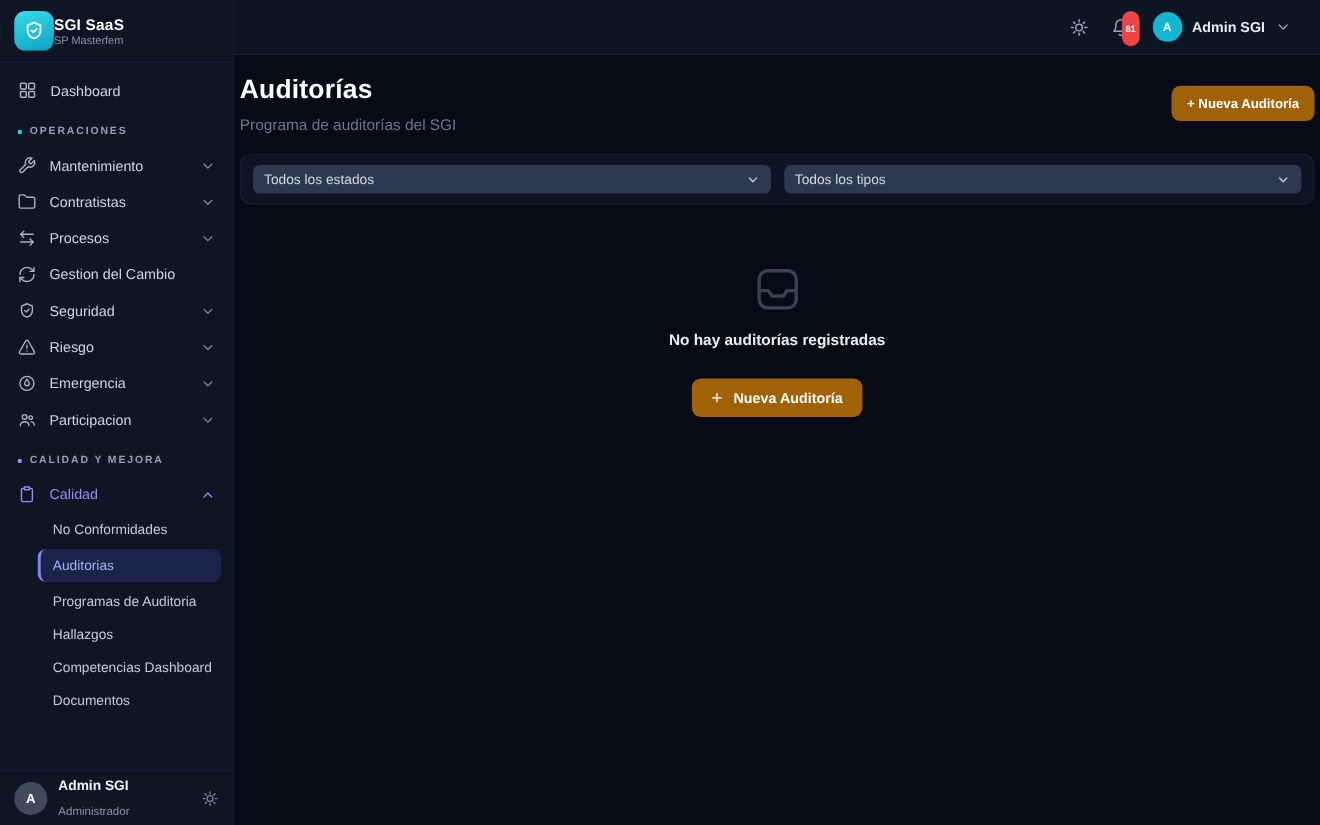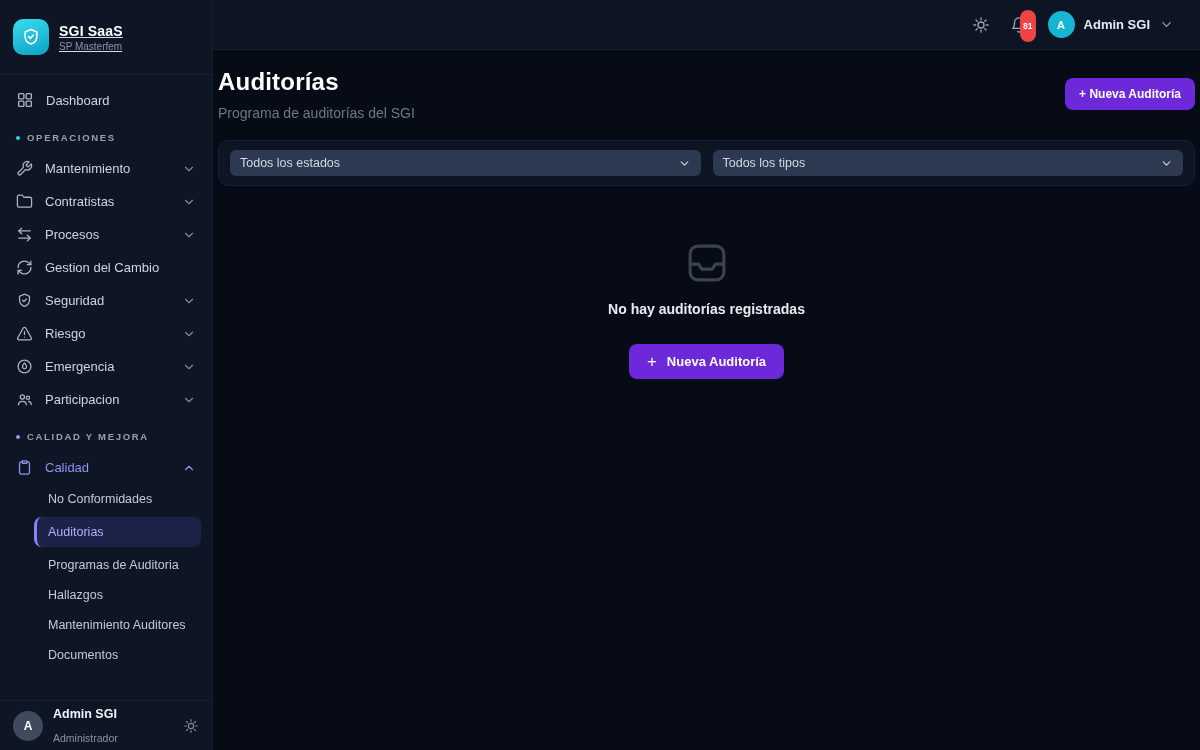--- a/index.html
+++ b/index.html
@@ -2,21 +2,21 @@
 <html><head>
 <meta charset="utf-8">
 <style>
   * { margin:0; padding:0; box-sizing:border-box; }
   html,body { width:1200px; height:750px; overflow:hidden; }
   body { background:#060b15; font-family:"Liberation Sans", sans-serif; color:#d5dae3; }
   .app { display:flex; width:1200px; height:750px; }
 
   
   .sidebar { position:relative; width:213px; flex-shrink:0; background:#0e1626; border-right:1px solid #141e31; display:flex; flex-direction:column; }
-  .sidebar-header { display:flex; align-items:center; gap:10px; height:75px; padding:0 13px; border-bottom:1px solid #172134;text-decoration:underline; }
+  .sidebar-header { display:flex; align-items:center; height:57px; padding:0 13px; border-bottom:1px solid #172134; }
   .logo-badge { width:36px; height:36px; border-radius:10px; background:linear-gradient(160deg,#38dcec,#0ca2c6); display:flex; align-items:center; justify-content:center; color:#ffffff; flex-shrink:0; }
   .brand-name { font-size:14px; font-weight:bold; color:#ffffff; letter-spacing:.2px; }
   .brand-sub { font-size:10px; color:#8a93a5; margin-top:2px; }
 
   .nav { flex:1; overflow:hidden; padding-top:8px; }
   .nav-item { display:flex; align-items:center; gap:12px; padding:8px 16px; font-size:13px; color:#ced5e0; cursor:pointer; }
   .nav-item .icn { color:#aab3c2; display:flex; }
   .nav-item .chev { margin-left:auto; color:#7d8899; display:flex; }
   .nav-item.purple, .nav-item.purple .icn, .nav-item.purple .chev { color:#8f93f4; }
 
@@ -40,21 +40,21 @@
   .badge { position:absolute; top:-6px; right:-8px; min-width:15px; height:15px; border-radius:8px; background:#ef4444; color:#fff; font-size:8.5px; font-weight:bold; display:flex; align-items:center; justify-content:center; padding:16px 3px; }
   .user-menu { display:flex; align-items:center; gap:9px; cursor:pointer; }
   .user-avatar { width:27px; height:27px; border-radius:50%; background:#14b6d4; color:#fff; font-size:11px; font-weight:bold; display:flex; align-items:center; justify-content:center; }
   .user-name { font-size:13px; font-weight:bold; color:#e7ebf1; }
   .user-chev { color:#98a2b3; display:flex; }
 
   .content { flex:1; padding:18px 5px; background:#060b15; }
   .header-row { display:flex; align-items:flex-start; justify-content:space-between; }
   .page-title { font-size:24px; font-weight:bold; color:#ffffff; letter-spacing:.2px; }
   .page-subtitle { font-size:14px; color:#6e7787; margin-top:9px; }
-  .btn { background:#6d28d9; color:#fff; border:none; border-radius:8px; font-family:inherit; font-weight:bold; cursor:pointer; }
+  .btn { background:#a16207; color:#fff; border:none; border-radius:8px; font-family:inherit; font-weight:bold; cursor:pointer; }
   .btn-top { font-size:12px; padding:9px 14px; margin-top:10px; }
 
   .filter-card { margin-top:19px; background:#0d1524; border:1px solid #152036; border-radius:10px; padding:9px 11px; display:flex; gap:12px; }
   .select { flex:1; height:26px; background:#2d3950; border-radius:6px; display:flex; align-items:center; padding:0 10px; font-size:12.5px; color:#d3d9e3; cursor:pointer; }
   .select .sel-chev { margin-left:auto; color:#c6cdd8; display:flex; }
 
   .empty { display:flex; flex-direction:column; align-items:center; margin-top:54px; }
   .empty-icon { color:#3c4252; }
   .empty-msg { font-size:14px; font-weight:bold; color:#e9ecf2; margin-top:15px; }
   .btn-empty { margin-top:27px; font-size:13px; padding:9px 18px; display:flex; align-items:center; gap:10px; }
@@ -231,21 +231,21 @@
             <svg width="14" height="14" viewBox="0 0 24 24" fill="none" stroke="currentColor" stroke-width="2" stroke-linecap="round" stroke-linejoin="round">
               <polyline points="6 15 12 9 18 15"></polyline>
             </svg>
           </span>
       </div>
 
       <div class="sub-item">No Conformidades</div>
       <div class="sub-item active">Auditorias</div>
       <div class="sub-item">Programas de Auditoria</div>
       <div class="sub-item">Hallazgos</div>
-      <div class="sub-item">Mantenimiento Auditores</div>
+      <div class="sub-item">Competencias Dashboard</div>
       <div class="sub-item">Documentos</div>
     </nav>
 
     <div class="sidebar-footer">
       <div class="footer-avatar">A</div>
       <div>
         <div class="footer-name">Admin SGI</div>
         <div class="footer-role">Administrador</div>
       </div>
       <span class="footer-theme">

